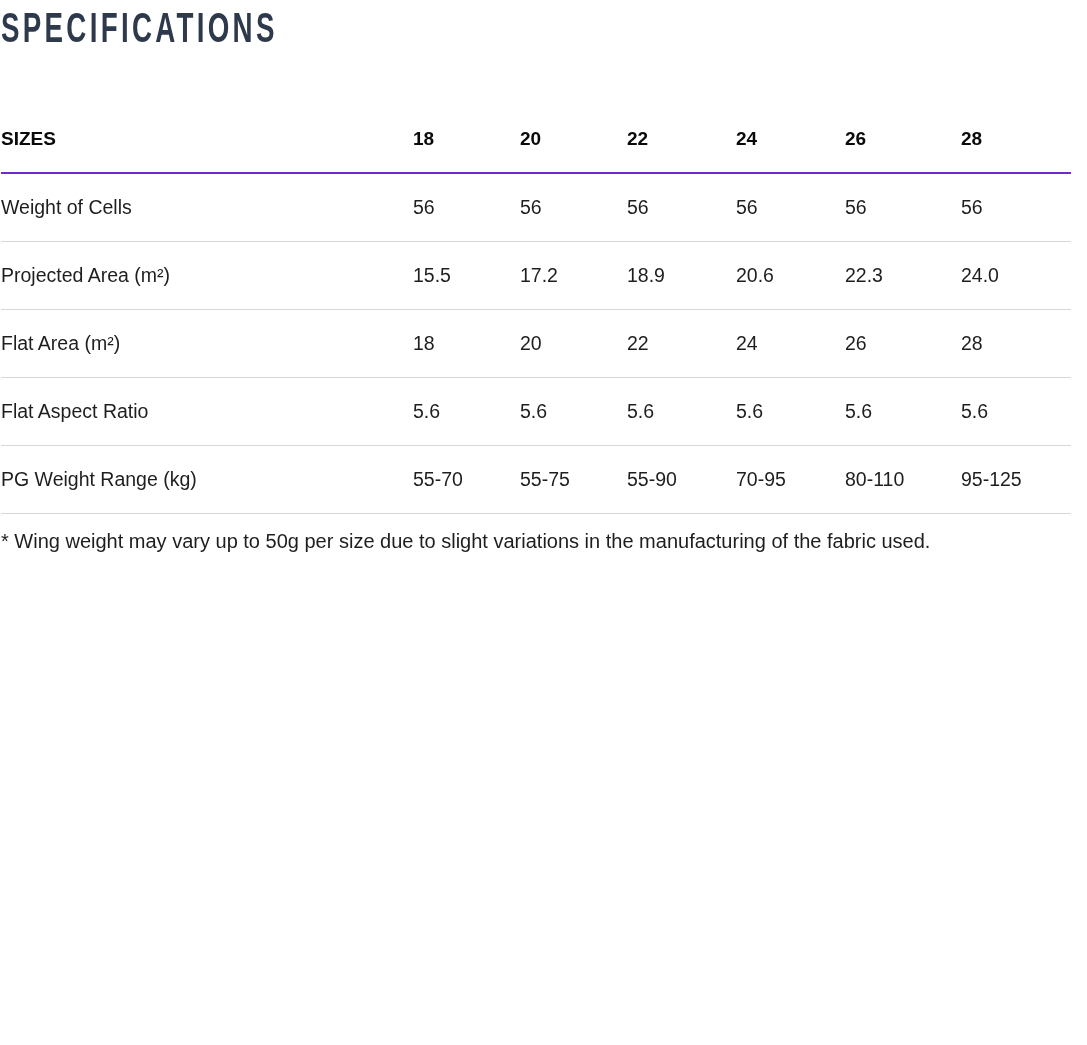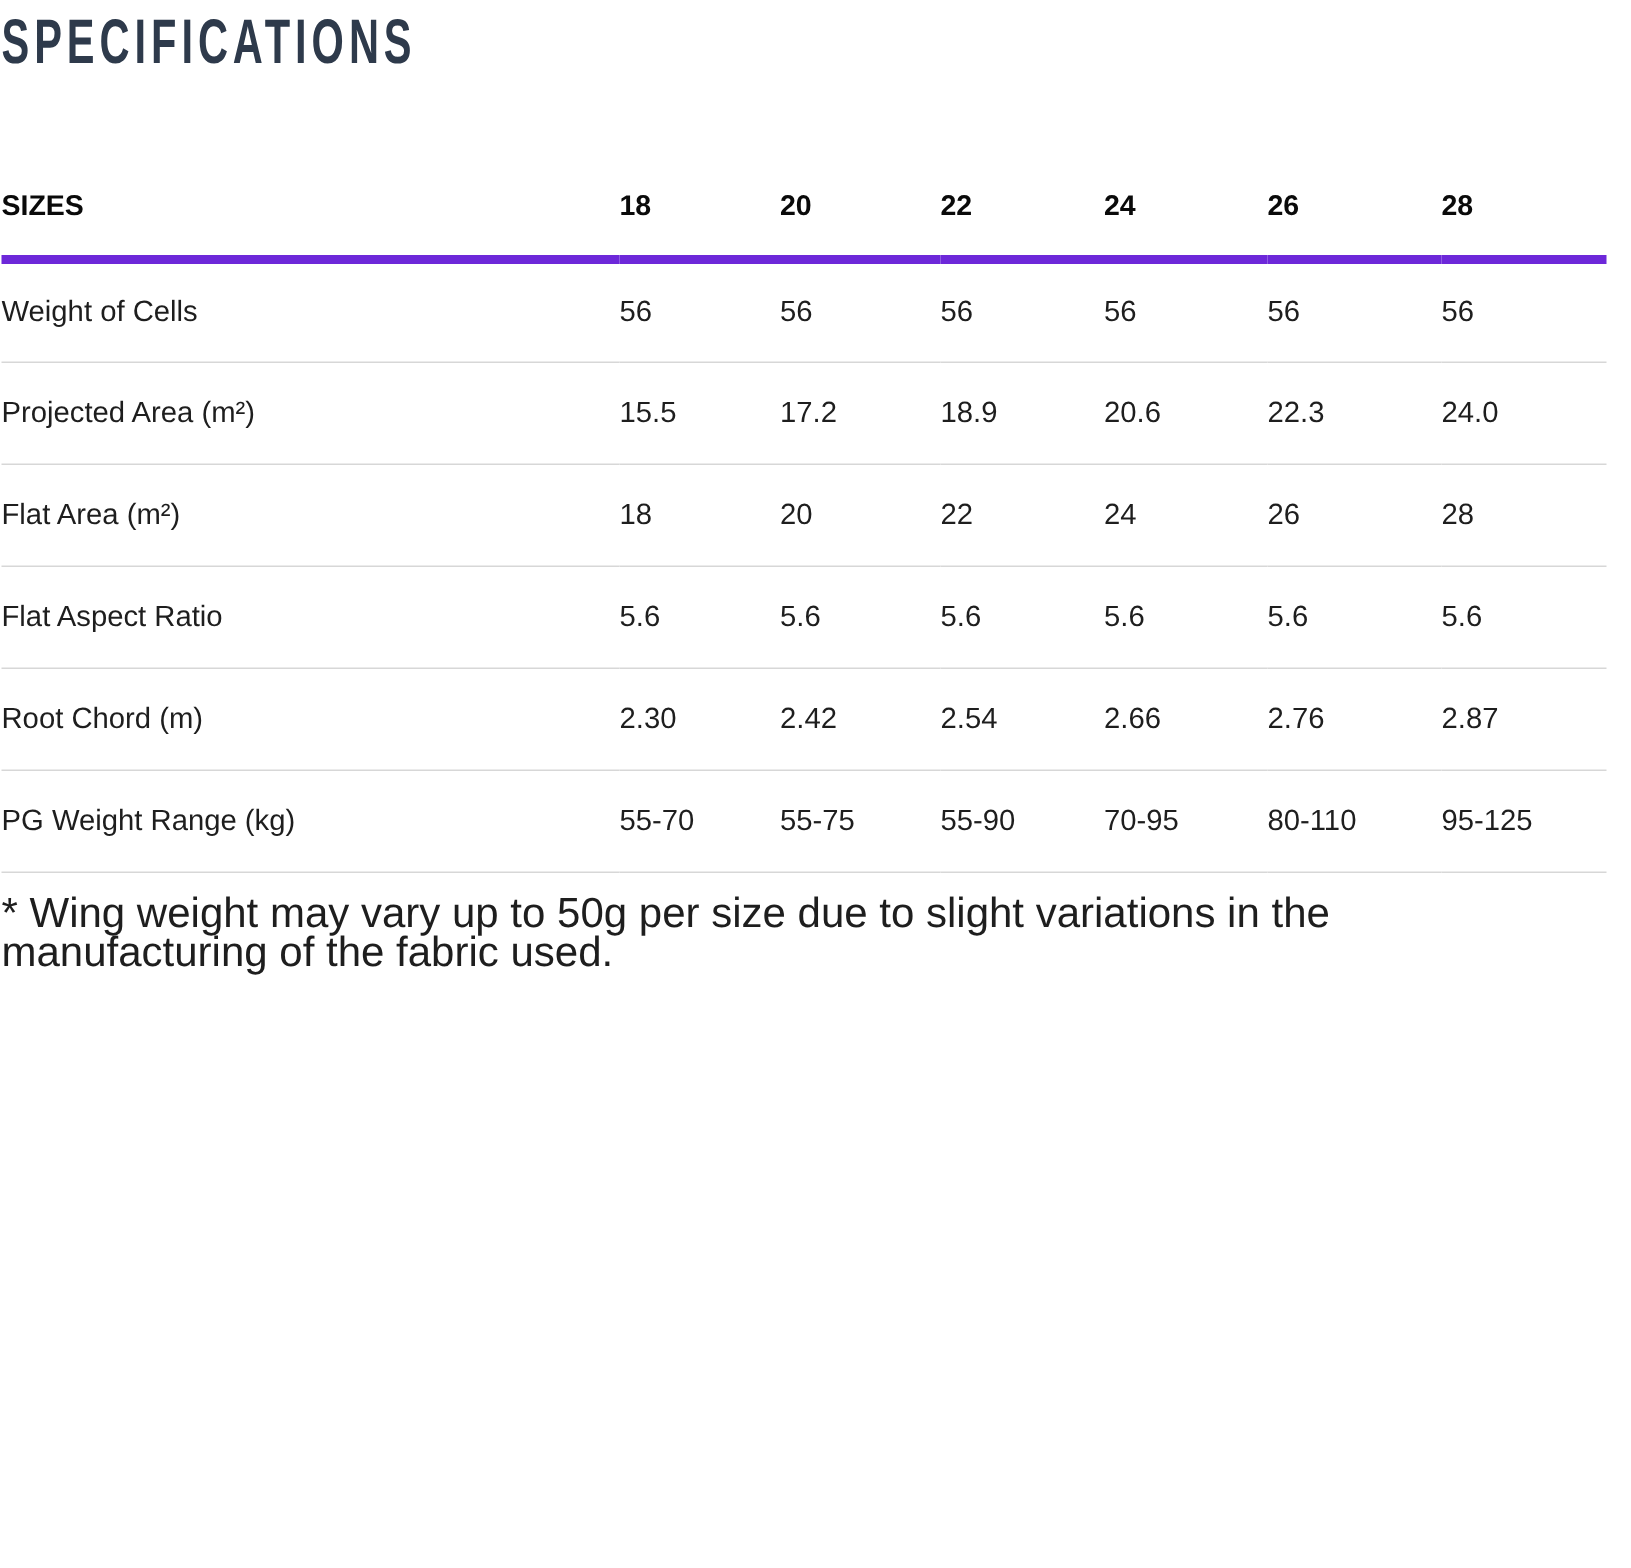--- a/index.html
+++ b/index.html
@@ -43,35 +43,35 @@
     white-space: nowrap;
     overflow: hidden;
   }
   thead tr {
     height: 68px;
   }
   thead th {
     font-size: 19px;
     font-weight: 700;
     color: #0a0a0a;
-    border-bottom: 6px solid #6d28d9;
+    border-bottom: 2px solid #6d28d9;
   }
   tbody tr {
     height: 68px;
   }
   tbody td {
     font-size: 19.5px;
     font-weight: 400;
     color: #1e1e1e;
     border-bottom: 1px solid #d7d7d7;
   }
   .footnote {
     margin: 14px 0 0 0;
     width: 1070px;
-    font-size: 28px;
+    font-size: 20px;
     line-height: 26px;
     color: #1e1e1e;
   }
 </style>
 </head>
 <body>
 
 <div class="page">
 
   <h1 class="title">SPECIFICATIONS</h1>
@@ -130,29 +130,20 @@
         <tr>
           <td>Flat Aspect Ratio</td>
           <td>5.6</td>
           <td>5.6</td>
           <td>5.6</td>
           <td>5.6</td>
           <td>5.6</td>
           <td>5.6</td>
         </tr>
         <tr>
-          <td>Root Chord (m)</td>
-          <td>2.30</td>
-          <td>2.42</td>
-          <td>2.54</td>
-          <td>2.66</td>
-          <td>2.76</td>
-          <td>2.87</td>
-        </tr>
-        <tr>
           <td>PG Weight Range (kg)</td>
           <td>55-70</td>
           <td>55-75</td>
           <td>55-90</td>
           <td>70-95</td>
           <td>80-110</td>
           <td>95-125</td>
         </tr>
       </tbody>
   </table>

